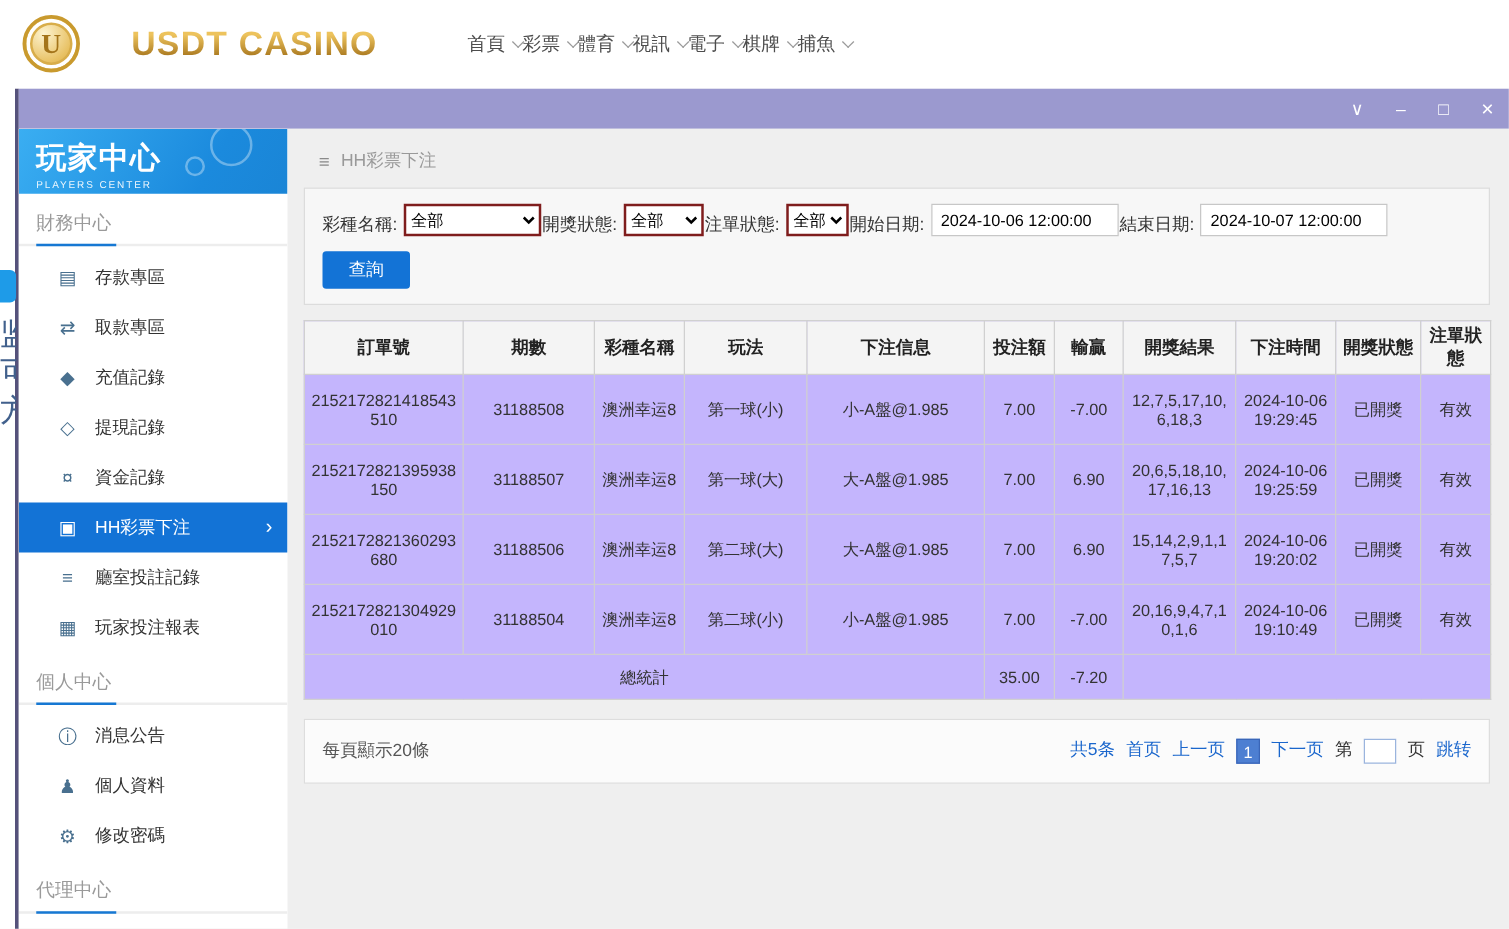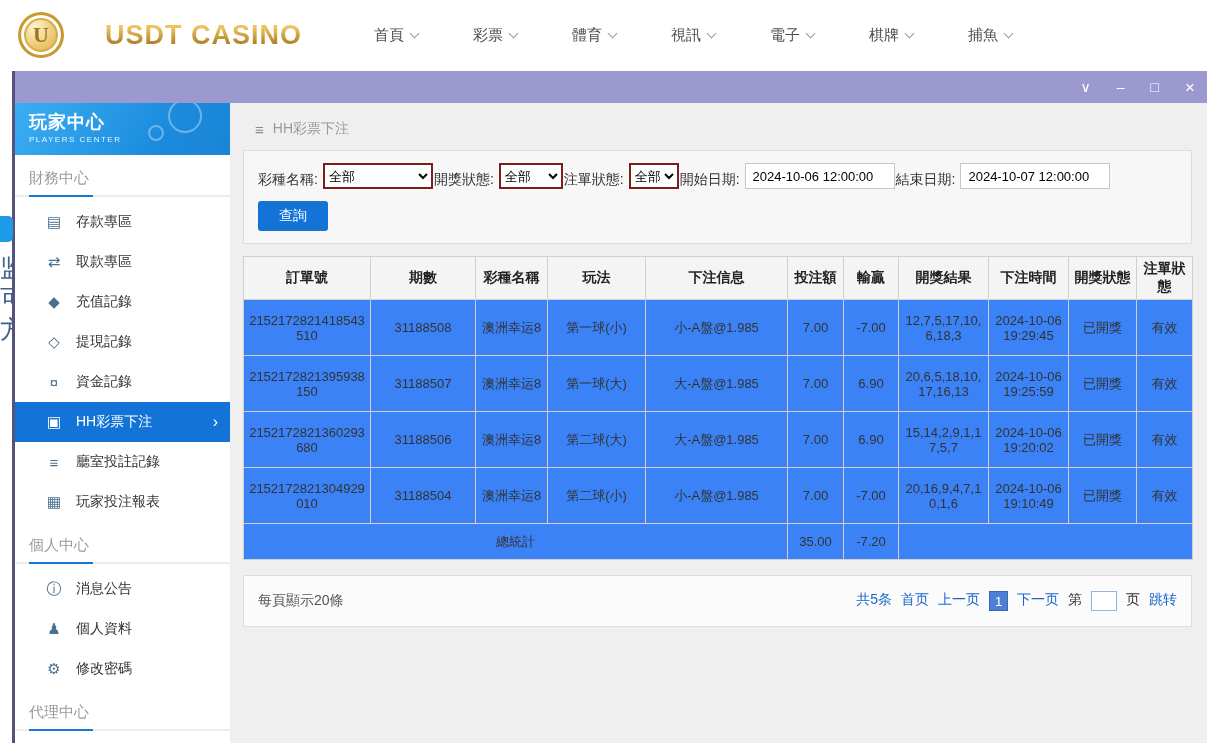--- a/index.html
+++ b/index.html
@@ -12,39 +12,39 @@
   .logo-coin { width:46px; height:46px; border-radius:50%;
     border:3px solid #c99a2e; background:radial-gradient(circle at 35% 30%, #fdf3d0, #e8c163 60%, #c89a33);
     display:flex; align-items:center; justify-content:center;
     box-shadow:inset 0 0 0 3px #fff, inset 0 0 0 5px #d8ad4a; }
   .logo-coin-letter { font-family:"Liberation Serif","DejaVu Serif",serif; font-weight:bold;
     font-size:22px; color:#a4741a; }
   .logo-text { font-size:27px; font-weight:bold; letter-spacing:1px;
     background:linear-gradient(180deg,#ecc express25d 0%,#edc35d 25%,#a5741c 85%);
     background:linear-gradient(180deg,#edc35d 25%,#a5741c 85%);
     -webkit-background-clip:text; background-clip:text; color:#b8860b;margin-left:33px; -webkit-text-fill-color:transparent; }
-  .nav-items { display:flex; margin-left:72px; gap:55px; }
+  .nav-items { display:flex; margin-left:72px; }
   .nav-item { display:flex; align-items:center; font-size:15px; color:#4d4d4d; cursor:pointer; }
   .chev { width:7px; height:7px; border-right:1.6px solid #9a9a9a; border-bottom:1.6px solid #9a9a9a;
     transform:rotate(45deg); margin-left:7px; margin-top:-4px; display:inline-block; }
 
   
   .window { position:absolute; top:71px; left:12px; width:1195px; height:672px;
     display:flex; flex-direction:column; border-left:3px solid #55527b; background:#efefef; }
   .titlebar { height:32px; background:#9b99cf; display:flex; justify-content:flex-end;
     align-items:center; padding-right:12px; flex:0 0 32px; }
   .titlebar span { color:#fff; font-size:14px; margin-left:26px; cursor:pointer; line-height:1; }
   .titlebar .close { font-size:17px; }
   .win-body { flex:1; display:flex; overflow:hidden; background:#efefef; }
 
   
   .sidebar { width:215px; background:#fff; flex:0 0 215px; overflow:hidden; }
   .sb-header { height:52px; background:linear-gradient(120deg,#3aaef2 0%,#1b8add 70%,#1a85d6 100%);
     color:#fff; padding:7px 0 0 14px; position:relative; overflow:hidden; }
-  .sb-title { font-size:18px; font-weight:bold; letter-spacing:1px; }
+  .sb-title { font-size:24px; font-weight:bold; letter-spacing:1px; }
   .sb-sub { font-size:8px; letter-spacing:1.5px; margin-top:1px; opacity:.9; }
   .bubble { position:absolute; border-radius:50%; border:2px solid rgba(255,255,255,.35); }
   .b1 { width:34px; height:34px; right:28px; top:-4px; }
   .b2 { width:16px; height:16px; right:66px; top:22px; }
   .sb-section-label { padding:14px 0 0 14px; border-bottom:2px solid #ededed; color:#9a9a9a;
     font-size:15px; margin-bottom:5px; }
   .sb-section-label span { display:inline-block; padding:0 4px 7px 0; margin-bottom:-2px;
     border-bottom:2px solid #1678d3; min-width:56px; }
   .sb-item { height:40px; display:flex; align-items:center; padding-left:30px; gap:13px;
     font-size:14px; color:#333; cursor:pointer; }
@@ -63,21 +63,21 @@
   .fgroup { display:flex; align-items:flex-end; margin-right:1px; font-size:14px; color:#333; }
   .fgroup label { margin-right:5px; white-space:nowrap; }
   select { height:26px; border:2px solid #7f1d1d; background:#fff; font-size:13px;
     font-family:inherit; color:#000; }
   .sel-lottery { width:110px; } .sel-draw { width:64px; } .sel-order { width:50px; }
   .date-input { width:150px; height:26px; border:1px solid #c7c7c7; font-size:13px;
     padding:0 7px; color:#000; background:#fff; font-family:inherit; }
   .search-btn { margin-top:12px; width:70px; height:30px; background:#1373d6; color:#fff;
     border:none; border-radius:3px; font-size:14px; cursor:pointer; font-family:inherit; }
 
-  .table-wrap { margin-top:12px; background:#3b82f6; }
+  .table-wrap { margin-top:12px; background:#c4b5fd; }
   table { border-collapse:collapse; table-layout:fixed; width:949px; }
   th,td { border:1px solid #d0d0d0; text-align:center; }
   th { background:#f4f4f4; font-size:14px; font-weight:bold; color:#222; height:43px; padding:0; }
   td { font-size:13px; color:#333; padding:3px 4px; }
   tbody tr.data-row td { height:56px; }
   tr.summary td { height:36px; font-size:13px; }
   .c-order { width:127px; } .c-period { width:105px; } .c-lottery { width:72px; }
   .c-play { width:98px; } .c-info { width:142px; } .c-amount { width:56px; }
   .c-winloss { width:55px; } .c-result { width:90px; } .c-time { width:80px; }
   .c-drawstat { width:68px; } .c-orderstat { width:56px; }

